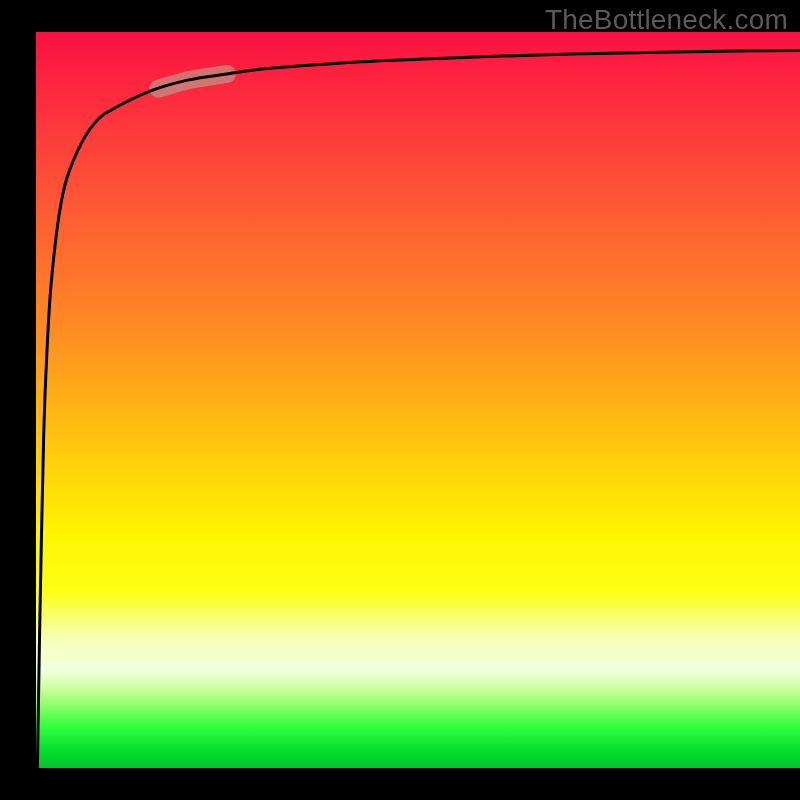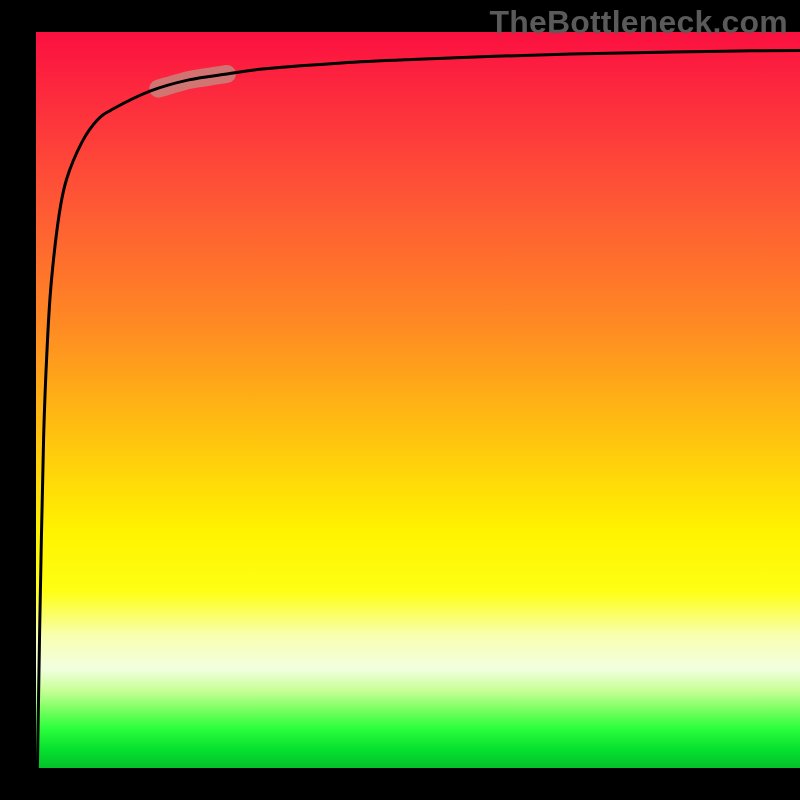--- a/index.html
+++ b/index.html
@@ -14,23 +14,23 @@
   .canvas {
     position: relative;
     width: 800px;
     height: 800px;
   }
   .watermark {
     position: absolute;
     top: 4px;
     right: 12px;
     color: #5a5a5a;
-    font-size: 32px;
+    font-size: 28px;
     letter-spacing: 0.2px;
-    font-weight: 700;
+    font-weight: 400;
     z-index: 20;
   }
   
   .plot-area {
     position: absolute;
     left: 36px;
     top: 32px;
     width: 764px;   
     height: 736px;  
     overflow: hidden;

